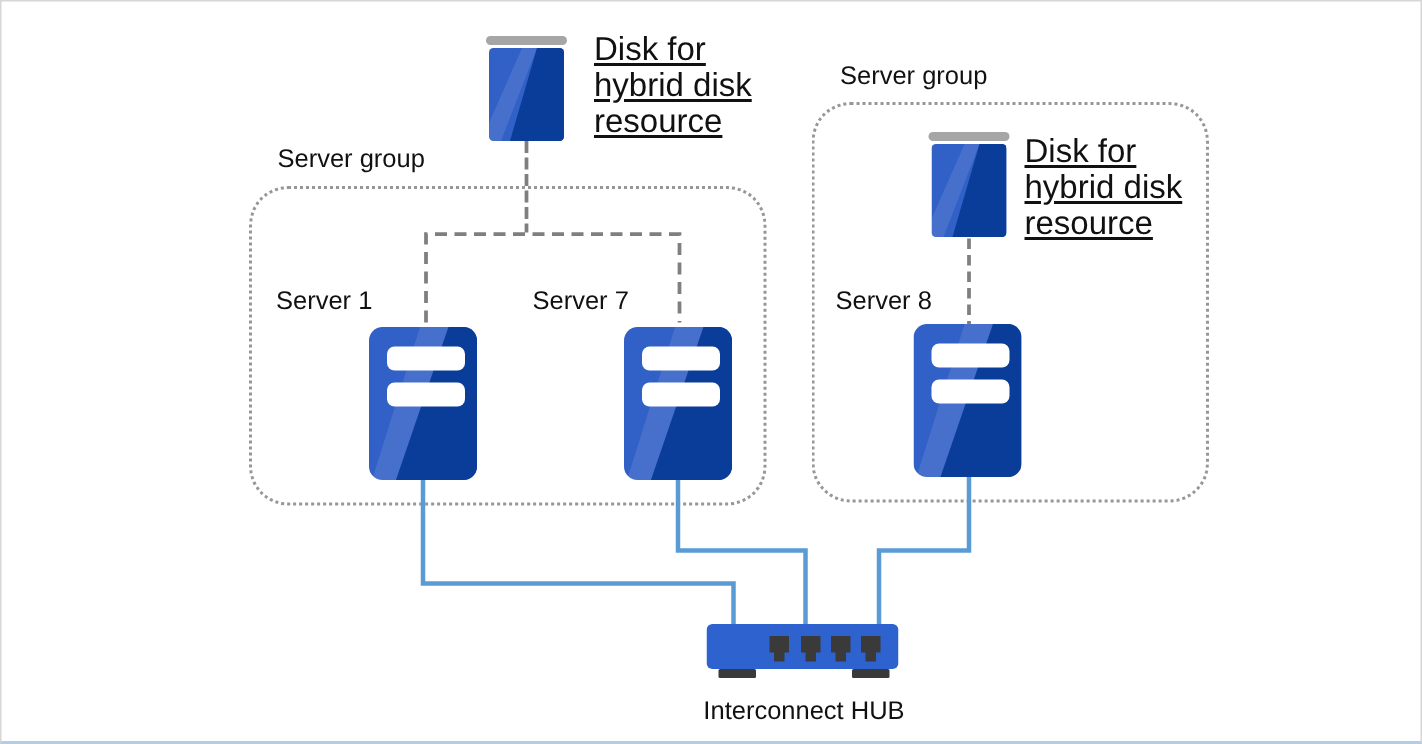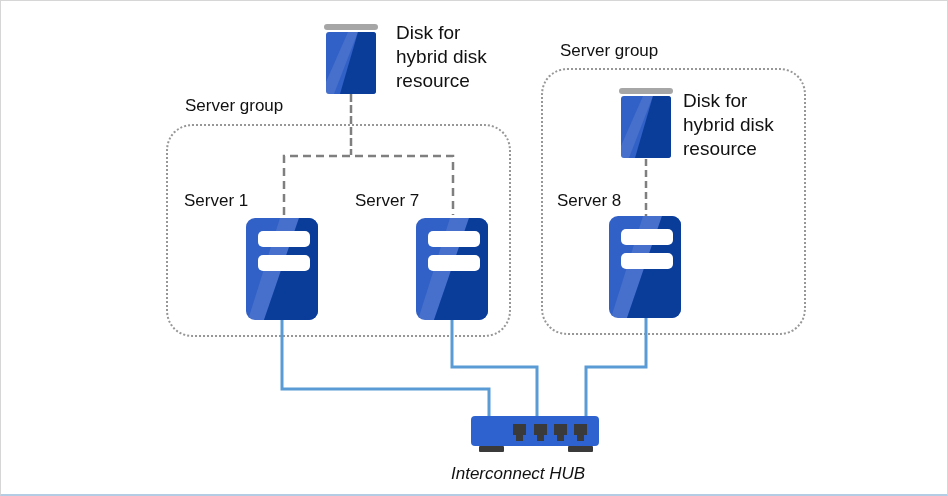--- a/index.html
+++ b/index.html
@@ -10,28 +10,28 @@
   }
   .group-box{
     position:absolute;border:2px dotted var(--box-dot-gray,#999);
     border-radius:26px;z-index:1;background:transparent;
   }
   #connector-layer{position:absolute;left:0;top:0;z-index:2;}
   .label{
     position:absolute;font-size:17px;line-height:20px;white-space:nowrap;z-index:4;
   }
   .disk-label{
-    position:absolute;font-size:19px;line-height:24px;white-space:pre-line;z-index:4;
+    position:absolute;font-size:22px;line-height:24px;white-space:pre-line;z-index:4;text-decoration:underline;
   }
   .icon{position:absolute;z-index:3;}
   .disk-cap{
     position:absolute;height:6px;border-radius:3px;
     background:var(--disk-cap-gray,#a6a6a6);z-index:3;
   }
-  .hub-label{font-style:italic;}
+  .hub-label{text-align:center;}
 </style>
 </head>
 <body>
 
 <div id="stage">
 
   <div class="group-box" style="left:165px;top:123px;width:341px;height:209px;"></div>
   <div class="group-box" style="left:540px;top:67px;width:261px;height:263px;"></div>
 
   <svg id="connector-layer" width="946" height="493" viewBox="0 0 946 493">

